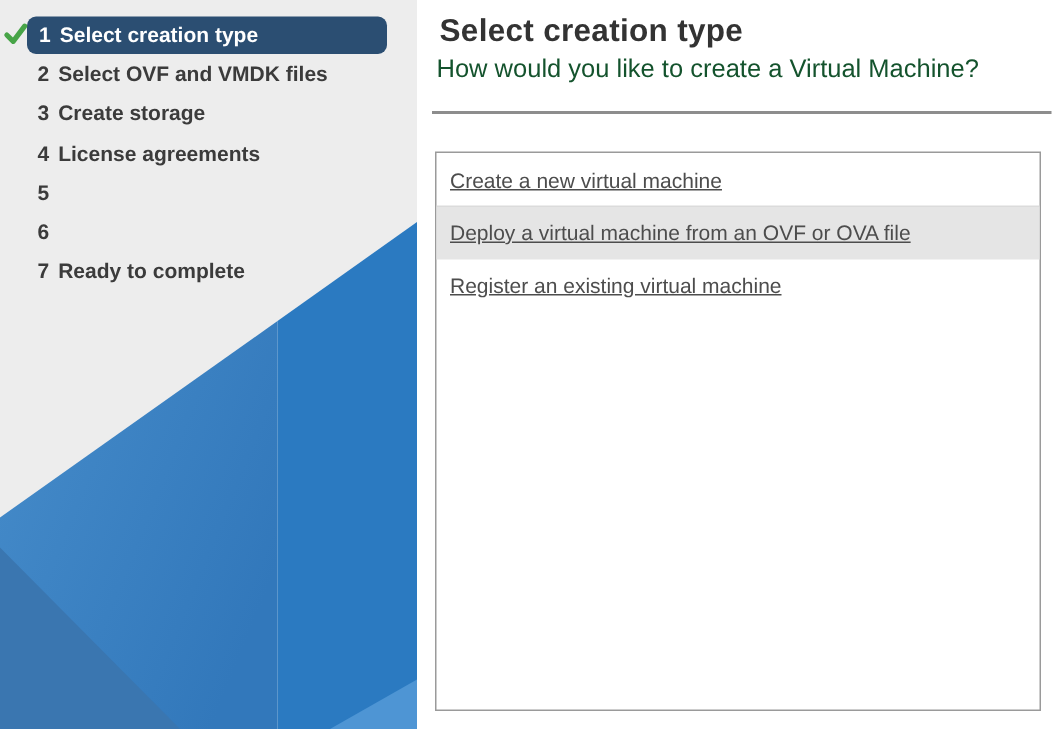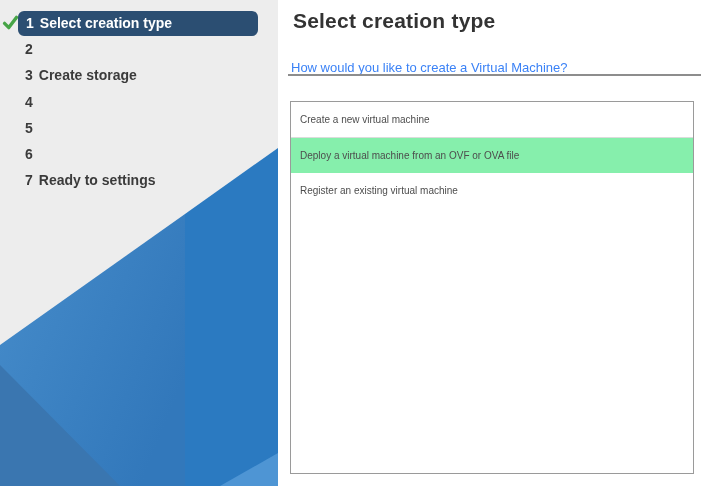--- a/index.html
+++ b/index.html
@@ -52,42 +52,43 @@
     position: absolute; top: 0; left: 278px;
     width: 424px; height: 486px;
     background: #ffffff;
   }
   .page-title {
     position: absolute; top: 9px; left: 15px;
     font-size: 21px; font-weight: bold; color: #333333;
     letter-spacing: 0.2px;
   }
   .page-subtitle {
-    position: absolute; top: 60px; left: 13px;
-    font-size: 13px; color: #3b82f6;
+    position: absolute; top: 36px; left: 13px;
+    font-size: 17px; color: #14532d;
   }
   .divider {
     position: absolute; top: 74px; left: 10px; right: 1px;
     height: 2px; background: #8d8d8d;
   }
   .listbox {
     position: absolute; top: 101px; left: 12px;
     width: 404px; height: 373px;
     background: #ffffff;
     border: 1px solid #9a9a9a;
   }
   .option {
     height: 35px; line-height: 35px;
     padding-left: 9px;
-    font-size: 10px; color: #4d4d4d;
+    font-size: 14px; color: #4d4d4d;
     white-space: nowrap; overflow: hidden;
     cursor: default;
+    text-decoration: underline;
   }
   .option.first { height: 36px; line-height: 36px; border-bottom: 1px solid #dbdbdb; }
-  .option.selected { background: #86efac; }
+  .option.selected { background: #e5e5e5; }
 </style>
 </head>
 <body>
 
 <div class="stage">
 
   <div class="sidebar">
     <svg class="sidebar-art" viewBox="0 0 278 486" preserveAspectRatio="none" aria-hidden="true">
       <defs>
         <linearGradient id="facetA" x1="0" y1="0" x2="1" y2="0.6">
@@ -106,37 +107,39 @@
         <svg class="check" viewBox="0 0 20 20" aria-hidden="true">
           <polyline points="3,11 8,16 17,4" fill="none" stroke="#47a447" stroke-width="4" stroke-linecap="round" stroke-linejoin="round"></polyline>
         </svg>
         <span class="pill">
           <span class="num">1</span>
           <span class="lbl">Select creation type</span>
         </span>
       </li>
       <li class="step-row">
         <span class="num">2</span>
+        <span class="lbl">Select OVF and VMDK files</span>
       </li>
       <li class="step-row">
         <span class="num">3</span>
         <span class="lbl">Create storage</span>
       </li>
       <li class="step-row">
         <span class="num">4</span>
+        <span class="lbl">License agreements</span>
       </li>
       <li class="step-row">
         <span class="num">5</span>
       </li>
       <li class="step-row">
         <span class="num">6</span>
       </li>
       <li class="step-row">
         <span class="num">7</span>
-        <span class="lbl">Ready to settings</span>
+        <span class="lbl">Ready to complete</span>
       </li>
     </ul>
   </div>
 
   <div class="main">
     <h1 class="page-title">Select creation type</h1>
     <div class="page-subtitle">How would you like to create a Virtual Machine?</div>
     <div class="divider"></div>
 
     <div class="listbox">

